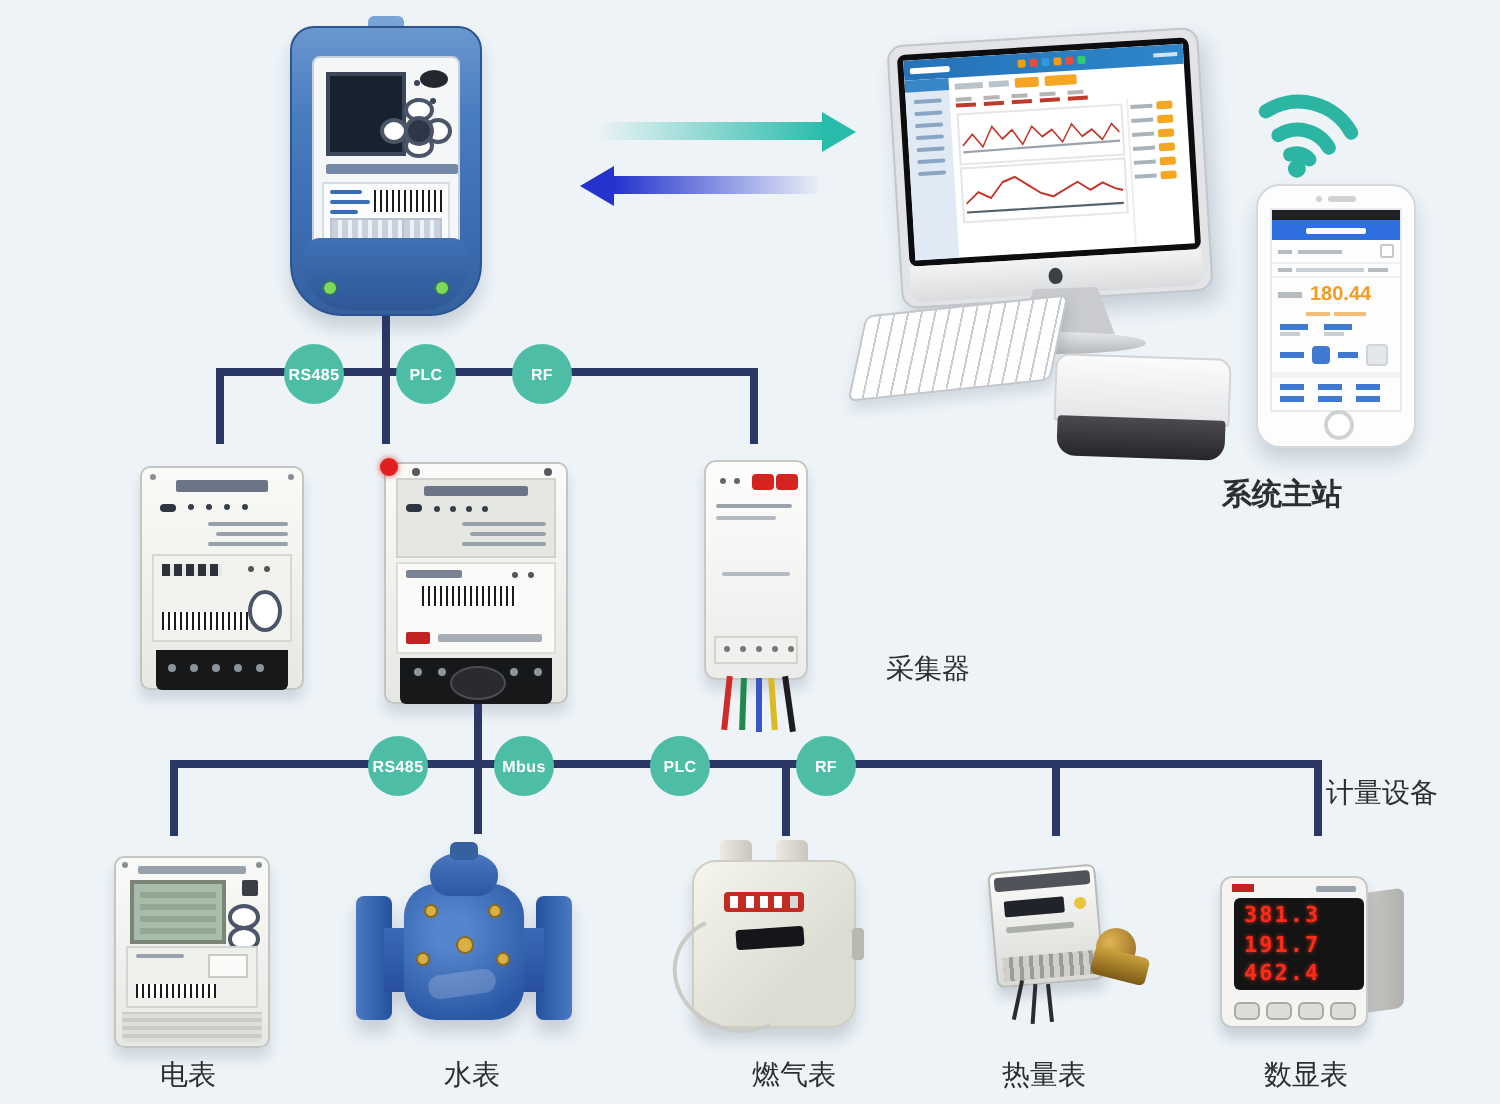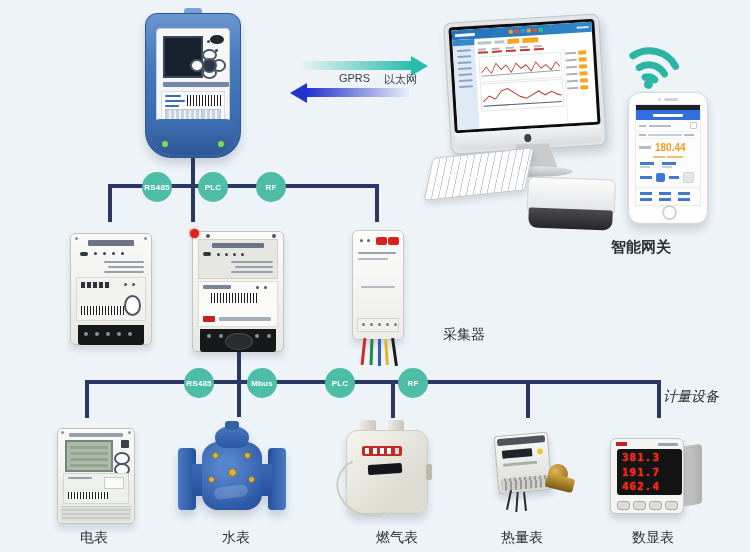--- a/index.html
+++ b/index.html
@@ -105,24 +105,20 @@
       </div>
       <div class="conc-bottom">
         <div class="dot" style="left:10px;bottom:8px;width:6px;height:6px;background:#7ed957;box-shadow:0 0 2px #3c8f2a;"></div>
         <div class="dot" style="right:10px;bottom:8px;width:6px;height:6px;background:#7ed957;box-shadow:0 0 2px #3c8f2a;"></div>
       </div>
     </div>
   </div>
 
   <div class="arrow-body-teal"></div>
   <div class="arrow-head-teal"></div>
-  <div class="proto-lbls">
-    <span>GPRS</span>
-    <span>以太网</span>
-  </div>
   <div class="arrow-body-blue"></div>
   <div class="arrow-head-blue"></div>
 
   <div class="abs" style="left:443px;top:14px;width:170px;height:170px;">
     <div class="abs" style="left:4px;top:4px;width:154px;height:130px;transform:rotate(-3.5deg);background:#e2e4e7;border:1px solid #c3c6ca;border-radius:8px;box-shadow:3px 6px 10px rgba(40,60,90,.2);">
       <div class="abs" style="left:4px;top:4px;right:4px;height:100px;background:#0d0d0f;border-radius:4px;padding:3px;">
         <div class="abs" style="inset:3px;background:#fff;overflow:hidden;">
           <div class="screen-hdr">
             <div style="width:20px;height:3px;background:#fff;border-radius:1px;"></div>
             <div style="flex:1"></div>
@@ -290,21 +286,21 @@
           <div style="width:12px;height:3px;background:#3f7ad0;"></div>
       </div>
       <div style="display:flex;gap:7px;padding:2px 4px;">
         <div style="width:12px;height:3px;background:#3f7ad0;"></div>
           <div style="width:12px;height:3px;background:#3f7ad0;"></div>
           <div style="width:12px;height:3px;background:#3f7ad0;"></div>
       </div>
     </div>
     <div class="dot" style="left:50%;bottom:3px;width:11px;height:11px;margin-left:-6px;border:2px solid #d0d3d6;background:#fff;"></div>
   </div>
-  <div class="lbl" style="left:611px;top:238px;font-size:15px;font-weight:600;">智能网关</div>
+  <div class="lbl" style="left:611px;top:238px;font-size:15px;font-weight:600;">系统主站</div>
 
   <div class="abs" style="left:70px;top:233px;width:82px;height:112px;">
     <div class="meter-body"></div>
     <div class="dot" style="left:5px;top:4px;width:3px;height:3px;background:#8a8f94;"></div>
     <div class="dot" style="right:5px;top:4px;width:3px;height:3px;background:#8a8f94;"></div>
     <div class="bar" style="left:50%;top:7px;width:46px;height:6px;margin-left:-23px;background:#6b7585;"></div>
     <div class="abs" style="left:10px;top:19px;width:8px;height:4px;background:#2e3440;border-radius:2px;"></div>
     <div class="dot" style="left:24px;top:19px;width:3px;height:3px;background:#39404d;"></div>
     <div class="dot" style="left:33px;top:19px;width:3px;height:3px;background:#39404d;"></div>
     <div class="dot" style="left:42px;top:19px;width:3px;height:3px;background:#39404d;"></div>
@@ -378,21 +374,21 @@
       <div class="dot" style="left:28px;top:4px;width:3px;height:3px;background:#777;"></div>
       <div class="dot" style="left:36px;top:4px;width:3px;height:3px;background:#777;"></div>
     </div>
     <div class="abs" style="left:10px;top:108px;width:3px;height:27px;background:#cf2b2b;transform:rotate(6deg);"></div>
     <div class="abs" style="left:18px;top:109px;width:3px;height:26px;background:#1f8a4c;transform:rotate(2deg);"></div>
     <div class="abs" style="left:26px;top:109px;width:3px;height:27px;background:#3a56c4;"></div>
     <div class="abs" style="left:33px;top:109px;width:3px;height:26px;background:#ddb923;transform:rotate(-4deg);"></div>
     <div class="abs" style="left:41px;top:108px;width:3px;height:28px;background:#1d1d1f;transform:rotate(-8deg);"></div>
   </div>
   <div class="lbl" style="left:443px;top:326px;font-size:14px;">采集器</div>
-  <div class="lbl" style="left:663px;top:388px;font-size:14px;font-style:italic;">计量设备</div>
+  <div class="lbl" style="left:663px;top:388px;font-size:14px;">计量设备</div>
 
   <div class="abs" style="left:57px;top:428px;width:78px;height:96px;">
     <div class="meter-body"></div>
     <div class="dot" style="left:4px;top:3px;width:3px;height:3px;background:#8a8f94;"></div>
     <div class="dot" style="right:4px;top:3px;width:3px;height:3px;background:#8a8f94;"></div>
     <div class="bar" style="left:50%;top:5px;width:54px;height:4px;margin-left:-27px;"></div>
     <div class="abs" style="left:8px;top:12px;width:44px;height:28px;background:#a9bba9;border:2px solid #7b8577;">
       <div style="position:absolute;inset:3px;background:repeating-linear-gradient(0deg,#93a693 0 3px,#a9bba9 3px 6px);"></div>
     </div>
     <div class="abs" style="right:6px;top:12px;width:8px;height:8px;background:#3a3f45;border-radius:1px;"></div>

